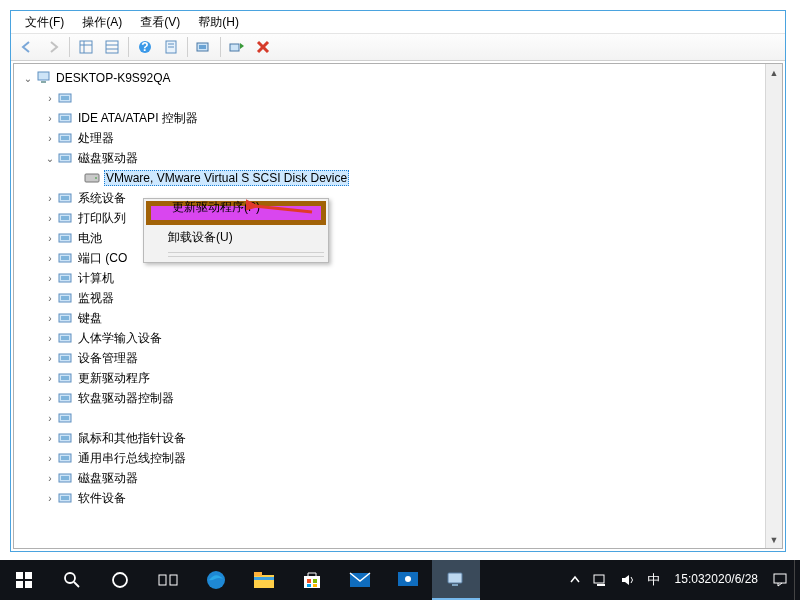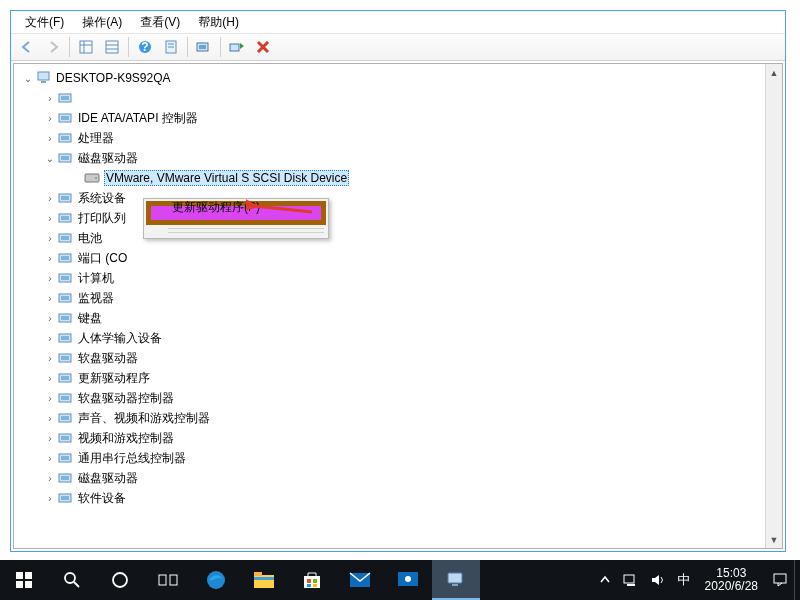--- a/index.html
+++ b/index.html
@@ -41,21 +41,21 @@
 
 
 .arrow-anno { position: absolute; pointer-events: none; }
 
 
 .taskbar { position: absolute; left: 0; right: 0; bottom: 0; height: 40px; background: #101318; display: flex; align-items: center; }
 .task-btn { width: 48px; height: 40px; display: flex; align-items: center; justify-content: center; color: #fff; }
 .task-btn.active-app { background: #3a4a5a; border-bottom: 2px solid #76b9ed; }
 .tray { margin-left: auto; display: flex; align-items: center; height: 100%; color: #fff; }
 .tray-item { padding: 0 6px; display: flex; align-items: center; justify-content: center; height: 100%; font-size: 11px; }
-.clock { text-align: left; line-height: 1.1; font-size: 11px; padding: 0 8px; flex-direction: column; }
+.clock { text-align: left; line-height: 1.1; font-size: 11px; padding: 0 8px; }
 .show-desktop { width: 6px; height: 100%; border-left: 1px solid #444; }
 
 </style>
 </head>
 <body>
 
 <div class="window">
 
   <div class="menubar">
     <span class="menu-item">文件(F)</span>
@@ -268,21 +268,21 @@
           <span>人体学输入设备</span>
         </div>
         <div class="tree-row" style="padding-left:26px">
           <span class="expander">›</span>
           <span class="node-icon">
             <svg width="16" height="14">
               <rect x="1" y="3" width="12" height="8" fill="#cde4f7" stroke="#5f8fc0"></rect>
               <rect x="3" y="5" width="8" height="4" fill="#7fb4db"></rect>
             </svg>
           </span>
-          <span>软盘驱动器</span>
+          <span>设备管理器</span>
         </div>
         <div class="tree-row" style="padding-left:26px">
           <span class="expander">›</span>
           <span class="node-icon">
             <svg width="16" height="14">
               <rect x="1" y="3" width="12" height="8" fill="#cde4f7" stroke="#5f8fc0"></rect>
               <rect x="3" y="5" width="8" height="4" fill="#7fb4db"></rect>
             </svg>
           </span>
           <span>更新驱动程序</span>
@@ -298,31 +298,30 @@
           <span>软盘驱动器控制器</span>
         </div>
         <div class="tree-row" style="padding-left:26px">
           <span class="expander">›</span>
           <span class="node-icon">
             <svg width="16" height="14">
               <rect x="1" y="3" width="12" height="8" fill="#cde4f7" stroke="#5f8fc0"></rect>
               <rect x="3" y="5" width="8" height="4" fill="#7fb4db"></rect>
             </svg>
           </span>
-          <span>声音、视频和游戏控制器</span>
-        </div>
-        <div class="tree-row" style="padding-left:26px">
-          <span class="expander">›</span>
-          <span class="node-icon">
-            <svg width="16" height="14">
-              <rect x="1" y="3" width="12" height="8" fill="#cde4f7" stroke="#5f8fc0"></rect>
-              <rect x="3" y="5" width="8" height="4" fill="#7fb4db"></rect>
-            </svg>
-          </span>
-          <span>视频和游戏控制器</span>
+        </div>
+        <div class="tree-row" style="padding-left:26px">
+          <span class="expander">›</span>
+          <span class="node-icon">
+            <svg width="16" height="14">
+              <rect x="1" y="3" width="12" height="8" fill="#cde4f7" stroke="#5f8fc0"></rect>
+              <rect x="3" y="5" width="8" height="4" fill="#7fb4db"></rect>
+            </svg>
+          </span>
+          <span>鼠标和其他指针设备</span>
         </div>
         <div class="tree-row" style="padding-left:26px">
           <span class="expander">›</span>
           <span class="node-icon">
             <svg width="16" height="14">
               <rect x="1" y="3" width="12" height="8" fill="#cde4f7" stroke="#5f8fc0"></rect>
               <rect x="3" y="5" width="8" height="4" fill="#7fb4db"></rect>
             </svg>
           </span>
           <span>通用串行总线控制器</span>
@@ -351,20 +350,23 @@
     <div class="scroll-track">
       <div class="scroll-btn">▲</div>
       <div class="scroll-btn bottom">▼</div>
     </div>
   </div>
 </div>
 
 <div class="ctx-menu" style="left:143px; top:198px; width:186px;">
   <div class="ctx-item highlight">
       <span>更新驱动程序(P)</span>
+    </div>
+  <div class="ctx-item">
+      <span>卸载设备(U)</span>
     </div>
   <div class="ctx-sep"></div>
   <div class="ctx-sep"></div>
 </div>
 
 <svg class="arrow-anno" style="left:246px; top:198px;" width="70" height="18">
   <defs>
       <marker id="ah" markerWidth="10" markerHeight="8" refX="2" refY="4" orient="auto">
         <path d="M10 0 L0 4 L10 8 Z" fill="#e03a2a"></path>
       </marker>

